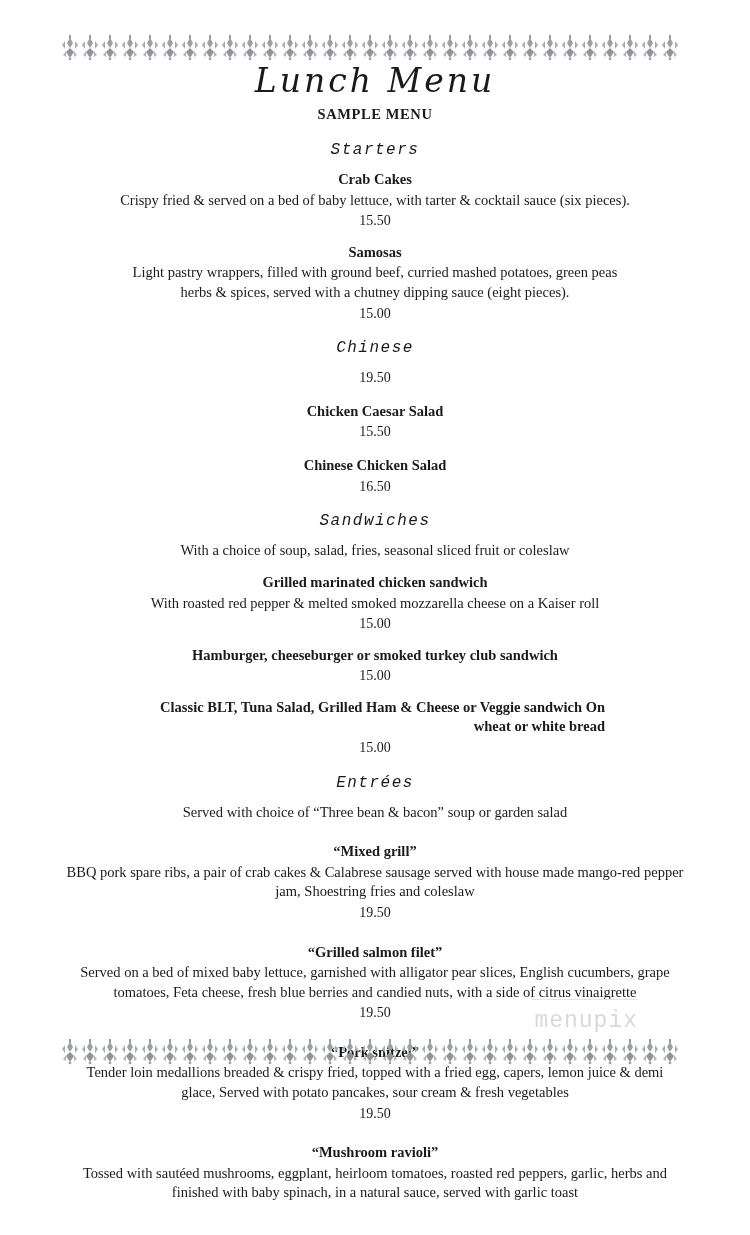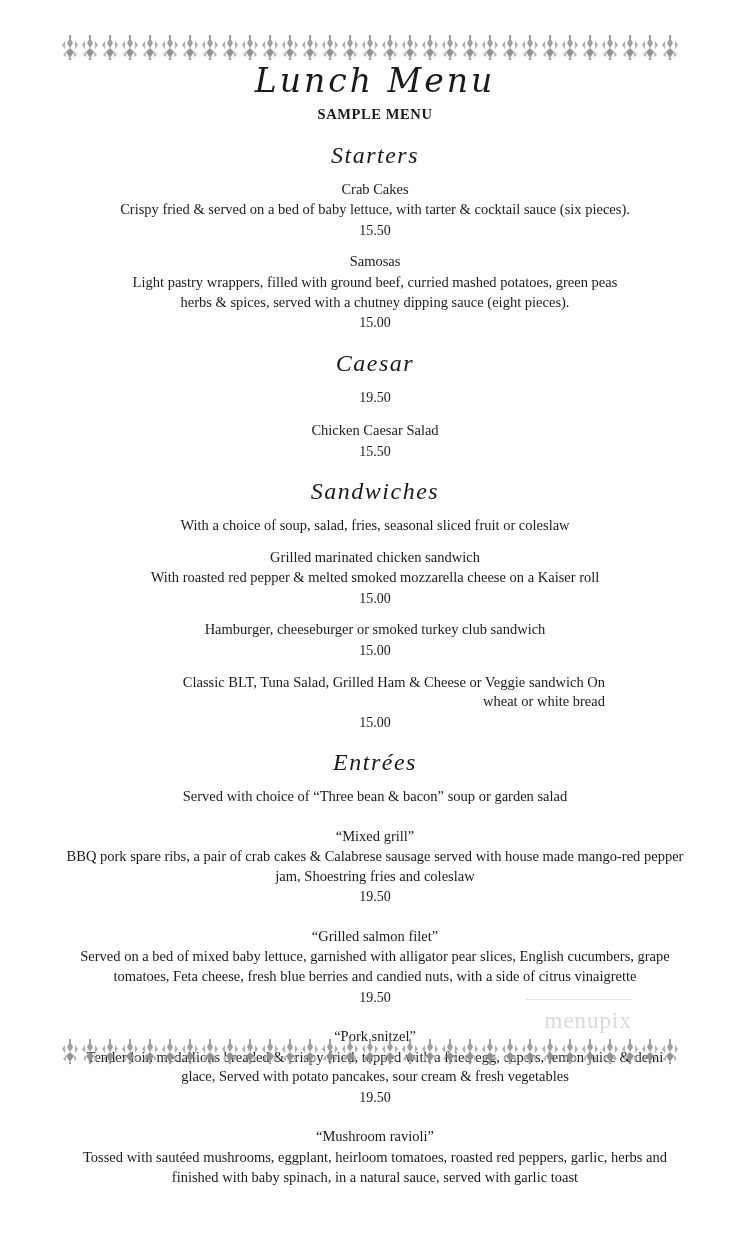--- a/index.html
+++ b/index.html
@@ -63,64 +63,64 @@
     font-size: 14.5px;
     letter-spacing: 0.6px;
     margin: 6px 0 18px 0;
   }
 
   .section {
     margin-bottom: 4px;
   }
 
   .section-title {
-    font-family: Liberation Serif, serif;
+    font-family: Liberation Mono, monospace;
     font-style: italic;
-    font-size: 24px;
+    font-size: 16px;
     letter-spacing: 1.5px;
     font-weight: 400;
     margin: 16px 0 10px 0;
     line-height: 1.2;
   }
 
   .section-note {
     font-size: 14.5px;
     margin: 0 0 12px 0;
     line-height: 1.35;
   }
 
   .item {
     margin-bottom: 12px;
   }
 
   .item-name {
-    font-weight: normal;
+    font-weight: bold;
     font-size: 14.5px;
     line-height: 1.35;
     margin: 0;
   }
 
   .item-desc {
     font-size: 14.5px;
     line-height: 1.35;
     margin: 1px auto 0 auto;
     max-width: 640px;
   }
 
   .item-price {
     font-size: 14px;
     line-height: 1.4;
     margin: 1px 0 0 0;
   }
 
   .watermark {
     position: absolute;
-    right: 118px;
+    right: 112px;
     bottom: 78px;
-    font-family: Liberation Serif, serif;
+    font-family: Liberation Mono, monospace;
     font-size: 23px;
     letter-spacing: 1px;
     color: #d9d9d9;
     user-select: none;
   }
   .watermark .wm-line {
     position: absolute;
     top: -9px;
     right: 0;
     width: 106px;
@@ -203,31 +203,35 @@
       </div>
 
       <div class="item">
         <p class="item-name">Samosas</p>
         <p class="item-desc" style="max-width:500px;">Light pastry wrappers, filled with ground beef, curried mashed potatoes, green peas herbs &amp; spices, served with a chutney dipping sauce (eight pieces).</p>
         <p class="item-price">15.00</p>
       </div>
     </section>
 
     <section class="section salads">
-      <h2 class="section-title">Caesar</h2>
+      <h2 class="section-title">Chinese</h2>
 
       <div class="item">
         <p class="item-price">19.50</p>
       </div>
 
       <div class="item">
         <p class="item-name">Chicken Caesar Salad</p>
         <p class="item-price">15.50</p>
       </div>
 
+      <div class="item">
+        <p class="item-name">Chinese Chicken Salad</p>
+        <p class="item-price">16.50</p>
+      </div>
     </section>
 
     <section class="section sandwiches">
       <h2 class="section-title">Sandwiches</h2>
       <p class="section-note">With a choice of soup, salad, fries, seasonal sliced fruit or coleslaw</p>
 
       <div class="item">
         <p class="item-name">Grilled marinated chicken sandwich</p>
         <p class="item-desc">With roasted red pepper &amp; melted smoked mozzarella cheese on a Kaiser roll</p>
         <p class="item-price">15.00</p>

